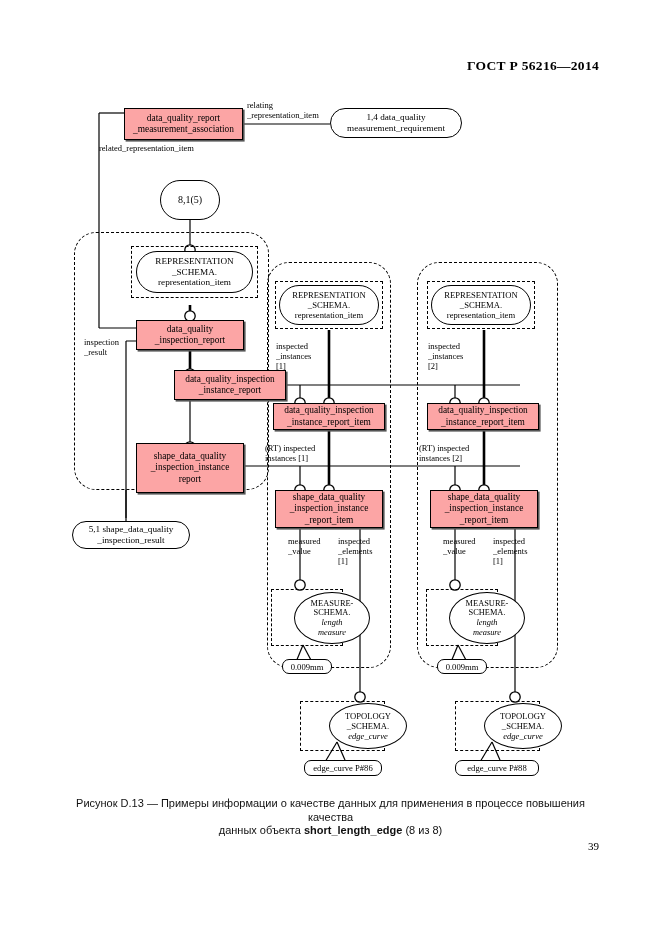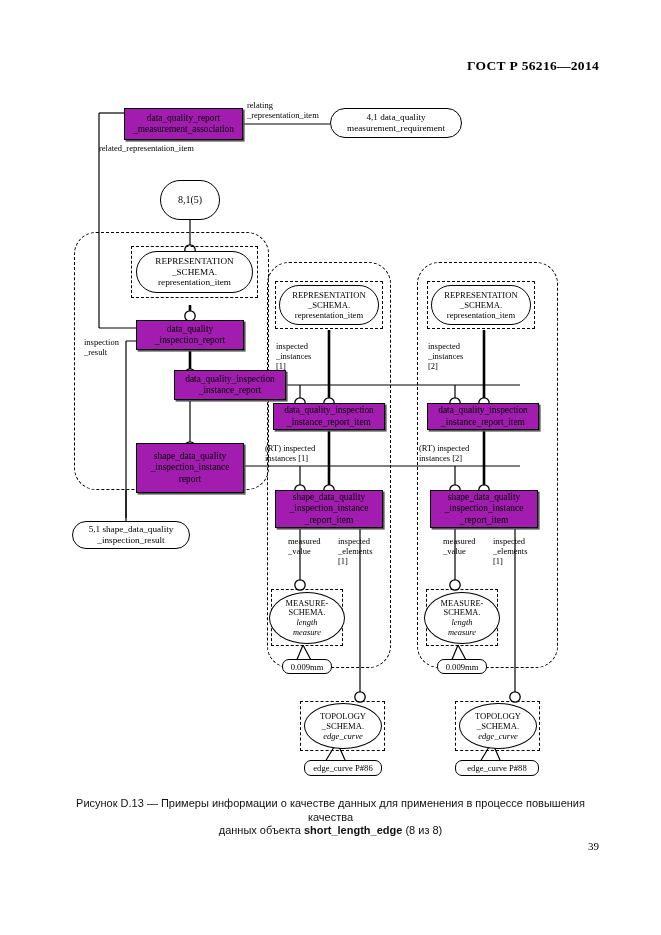--- a/index.html
+++ b/index.html
@@ -25,38 +25,38 @@
     font-size:11px; line-height:13.5px; color:#111;
   }
   .caption b{font-weight:bold;}
 
   
   #wires{position:absolute;left:0;top:0;width:661px;height:935px;}
 
   
   .ebox{
     position:absolute; box-sizing:border-box;
-    border:1.3px solid #000; background:#a21caf;
+    border:1.3px solid #000; background:#fca5a5;
     display:flex; align-items:center; justify-content:center;
     text-align:center; font-family:"Liberation Serif", serif;
     font-size:9.4px; line-height:11.4px; padding:2px 3px;
     box-shadow:1.6px 1.6px 0 #555;
     z-index:6;
   }
 
   
   .oval{
     position:absolute; box-sizing:border-box;
     border:1.3px solid #000; background:#fff; border-radius:999px;
     display:flex; align-items:center; justify-content:center;
     text-align:center; font-family:"Liberation Serif", serif;
     font-size:9.2px; line-height:10.8px; padding:1px 5px;
     z-index:6;
   }
-  .oval.ellipse{border-radius:50%;}
+  .oval.ellipse{border-radius:50%;margin-left:25px;}
   .oval .ital{font-style:italic;}
 
   
   .dframe{
     position:absolute; box-sizing:border-box;
     border:1.4px dashed #000; background:transparent; z-index:4;
   }
   .dframe-round{
     position:absolute; box-sizing:border-box;
     border:1.6px dashed #000; border-radius:22px;
@@ -162,21 +162,21 @@
       <circle cx="484" cy="490" r="5.2"></circle>
       <circle cx="455" cy="490" r="5.2"></circle>
       <circle cx="455" cy="585" r="5.2"></circle>
       <circle cx="515" cy="697" r="5.2"></circle>
     </g>
   </svg>
 
   <div class="ebox" style="left:124px;top:108px;width:119px;height:32px;">data_quality_report
 _measurement_association</div>
 
-  <div class="oval" style="left:330px;top:108px;width:132px;height:30px;">4,1 data_quality
+  <div class="oval" style="left:330px;top:108px;width:132px;height:30px;">1,4 data_quality
 measurement_requirement</div>
 
   <div class="lbl" style="left:247px;top:100px;">relating
 _representation_item</div>
 
   <div class="lbl" style="left:99px;top:143px;">related_representation_item</div>
 
   <div class="oval" style="left:160px;top:180px;width:60px;height:40px;font-size:10px;">8,1(5)</div>
 
   <div class="oval" style="left:72px;top:521px;width:118px;height:28px;">5,1 shape_data_quality

